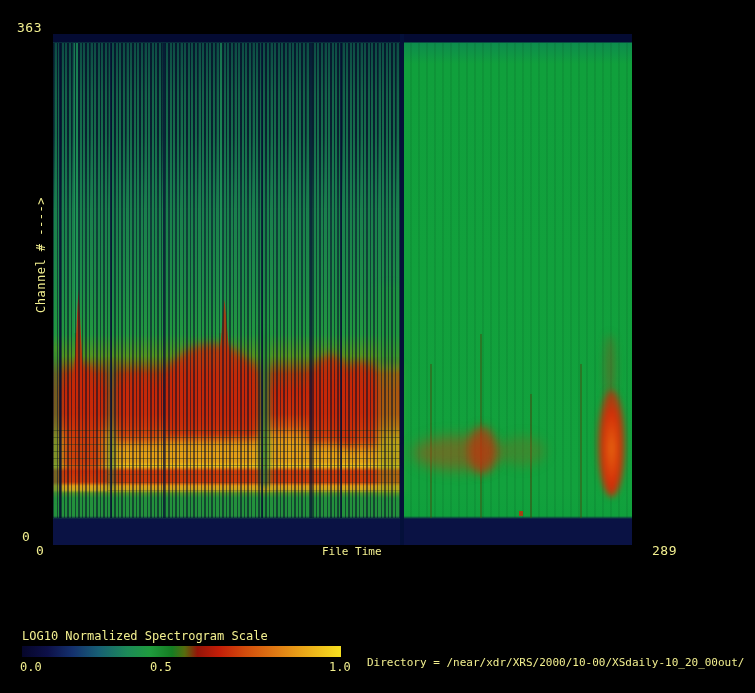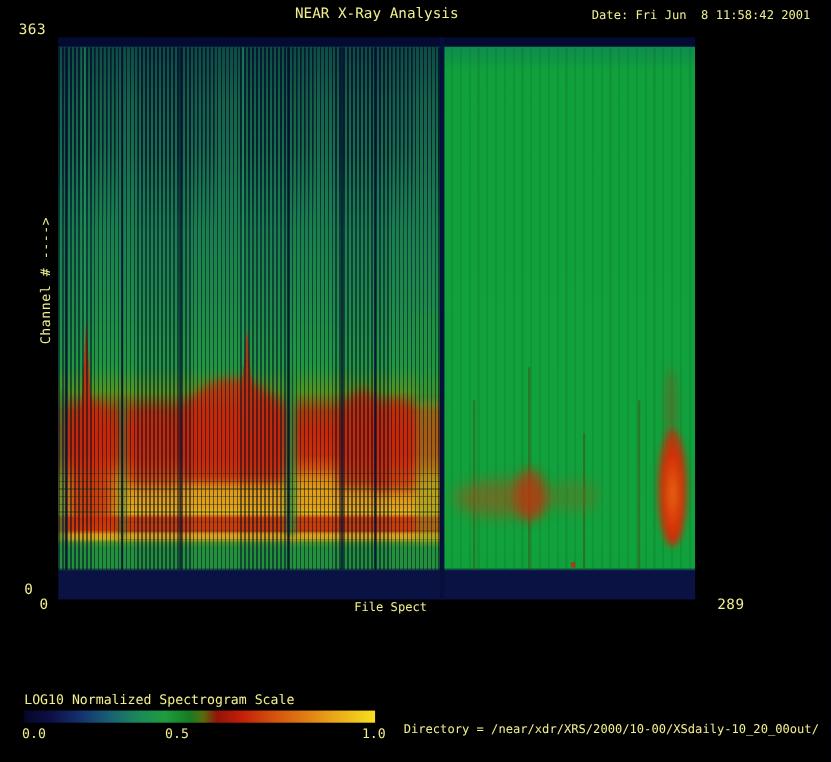--- a/index.html
+++ b/index.html
@@ -53,22 +53,20 @@
       #06062a 0%,#0d1048 8%,#14316e 16%,#175f74 24%,#1c8a58 33%,#1f9c3e 40%,
       #157d22 47%,#566c0e 51%,#941408 55%,#c41e08 62%,#d24c0c 70%,#e07c14 80%,
       #eaa518 88%,#f6e020 100%);}
   .ylab{left:42px;top:255px;transform:translate(-50%,-50%) rotate(-90deg);letter-spacing:.5px;}
 </style>
 </head>
 <body>
 
 <div id="app">
 
-  <div class="txt t13" style="left:53px;top:6px;width:579px;text-align:center;">NEAR X-Ray Analysis</div>
-  <div class="txt t11" style="left:538px;top:8px;">Date: Fri Jun  8 11:58:42 2001</div>
 
   <div class="txt num" style="left:17px;top:21px;">363</div>
   <div class="txt num" style="left:22px;top:530px;">0</div>
   <div class="txt t12 ylab">Channel # ----&gt;</div>
 
   <div id="plot">
 
     <div class="abs left-base"></div>
     <div class="abs right-base"></div>
 
@@ -114,21 +112,21 @@
     <div class="abs" style="left:447px;top:402px;width:45px;height:30px;border-radius:50%;filter:blur(6px);background:rgba(150,90,20,.3);"></div>
 
     <div class="abs" style="left:552px;top:300px;width:10px;height:70px;border-radius:50%;filter:blur(4px);background:rgba(160,60,20,.4);"></div>
     <div class="abs" style="left:545px;top:356px;width:27px;height:107px;border-radius:50%;filter:blur(3px);
          background:radial-gradient(ellipse at 50% 55%, #e66a10 0%, #d42e08 45%, rgba(190,40,10,.6) 75%, rgba(190,40,10,0) 100%);"></div>
     <div class="abs" style="left:466px;top:477px;width:4px;height:5px;background:rgba(200,40,10,.8);"></div>
   </div>
 
   <div class="txt num" style="left:36px;top:544px;">0</div>
   <div class="txt num" style="left:652px;top:544px;">289</div>
-  <div class="txt t11" style="left:322px;top:546px;">File Spect</div>
+  <div class="txt t11" style="left:322px;top:546px;">File Time</div>
 
   <div class="txt t12" style="left:22px;top:630px;">LOG10 Normalized Spectrogram Scale</div>
   <div id="colorbar"></div>
   <div class="txt t12" style="left:20px;top:661px;">0.0</div>
   <div class="txt t12" style="left:150px;top:661px;">0.5</div>
   <div class="txt t12" style="left:329px;top:661px;">1.0</div>
 
   <div class="txt t11" style="left:367px;top:657px;">Directory = /near/xdr/XRS/2000/10-00/XSdaily-10_20_00out/</div>
 
 </div>

